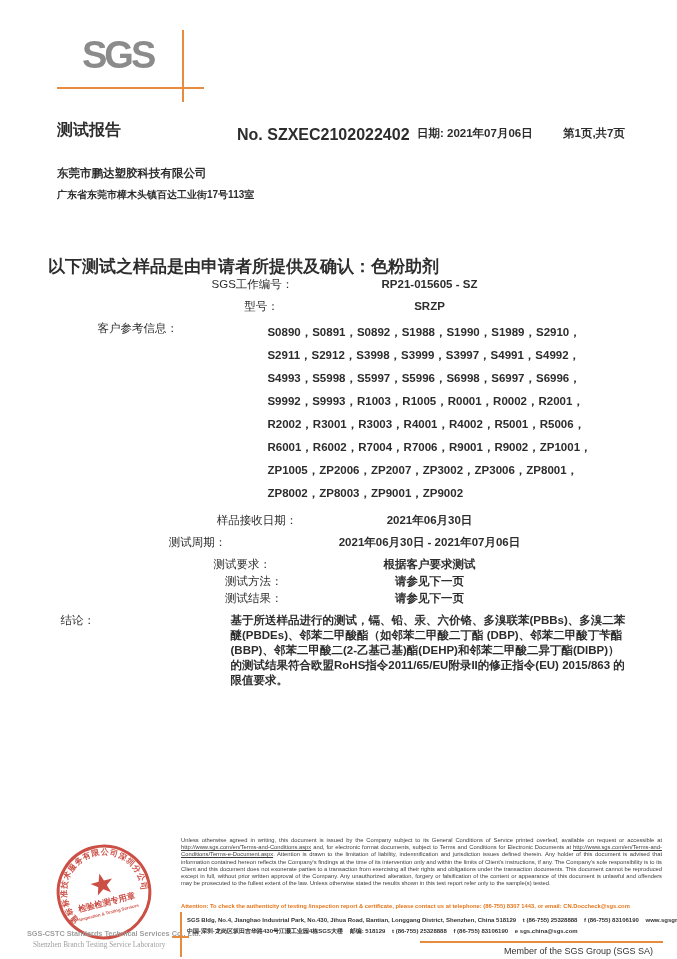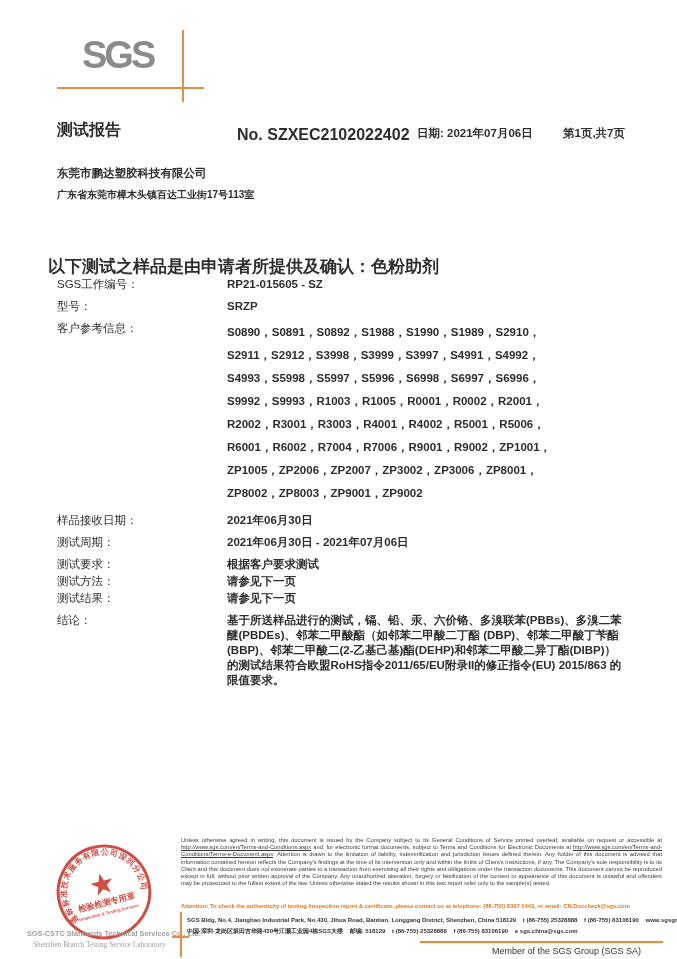--- a/index.html
+++ b/index.html
@@ -26,21 +26,21 @@
   .report-date{position:absolute;left:417px;top:126px;font-size:11.5px;font-weight:700;}
   .report-page-no{position:absolute;left:563px;top:126px;font-size:11.5px;font-weight:700;}
 
   
   .client-name{position:absolute;left:57px;top:166px;font-size:11.5px;font-weight:700;}
   .client-address{position:absolute;left:57px;top:188px;font-size:10px;font-weight:700;}
 
   
   .intro{position:absolute;left:48px;top:255px;font-size:17px;font-weight:700;}
   .fields{position:absolute;left:57px;top:277px;width:575px;}
-  .field-row{display:flex;align-items:flex-start;margin-bottom:8px;}
+  .field-row{display:flex;align-items:flex-start;margin-bottom:8px;justify-content:center;}
   .field-row.tight{margin-bottom:3px;}
   .field-row.gap{margin-top:2px;}
   .field-label{flex:0 0 170px;width:170px;font-size:11.5px;line-height:14px;color:var(--text-dark);}
   .field-value{font-size:11.5px;line-height:14px;font-weight:700;max-width:398px;color:var(--text-dark);}
   .ref-line{line-height:23px;}
   .field-value.para{line-height:15px;}
 
   
   .disclaimer{position:absolute;left:181px;top:837px;width:481px;font-size:5.8px;line-height:7.2px;
               text-align:justify;color:#3c3c3c;}
@@ -53,21 +53,21 @@
   .ring-text{letter-spacing:1px;}
 
   
   .co-line1{position:absolute;left:27px;top:929px;font-size:7.3px;color:var(--text-gray);font-weight:700;}
   .co-line2{position:absolute;left:33px;top:940px;font-size:7.3px;color:var(--text-gray);font-family:Liberation Serif, serif;}
   .addr-block{position:absolute;left:187px;top:915px;width:460px;}
   .addr-row{font-size:6px;line-height:10.5px;color:#333;white-space:pre;font-weight:700;}
   .cross-v{position:absolute;left:180px;top:912px;width:1.5px;height:45px;background:var(--accent-orange);}
   .cross-h{position:absolute;left:172px;top:936px;width:17px;height:1.5px;background:var(--accent-orange);}
   .member-rule{position:absolute;left:420px;top:941px;width:243px;height:2px;background:var(--accent-orange);}
-  .member{position:absolute;left:492px;top:946px;font-size:9px;color:#333;}
+  .member{position:absolute;left:504px;top:946px;font-size:9px;color:#333;}
 </style>
 </head>
 <body>
 
 <div class="page">
 
   <div class="logo-text">SGS</div>
   <div class="logo-hline"></div>
   <div class="logo-vline"></div>
 

